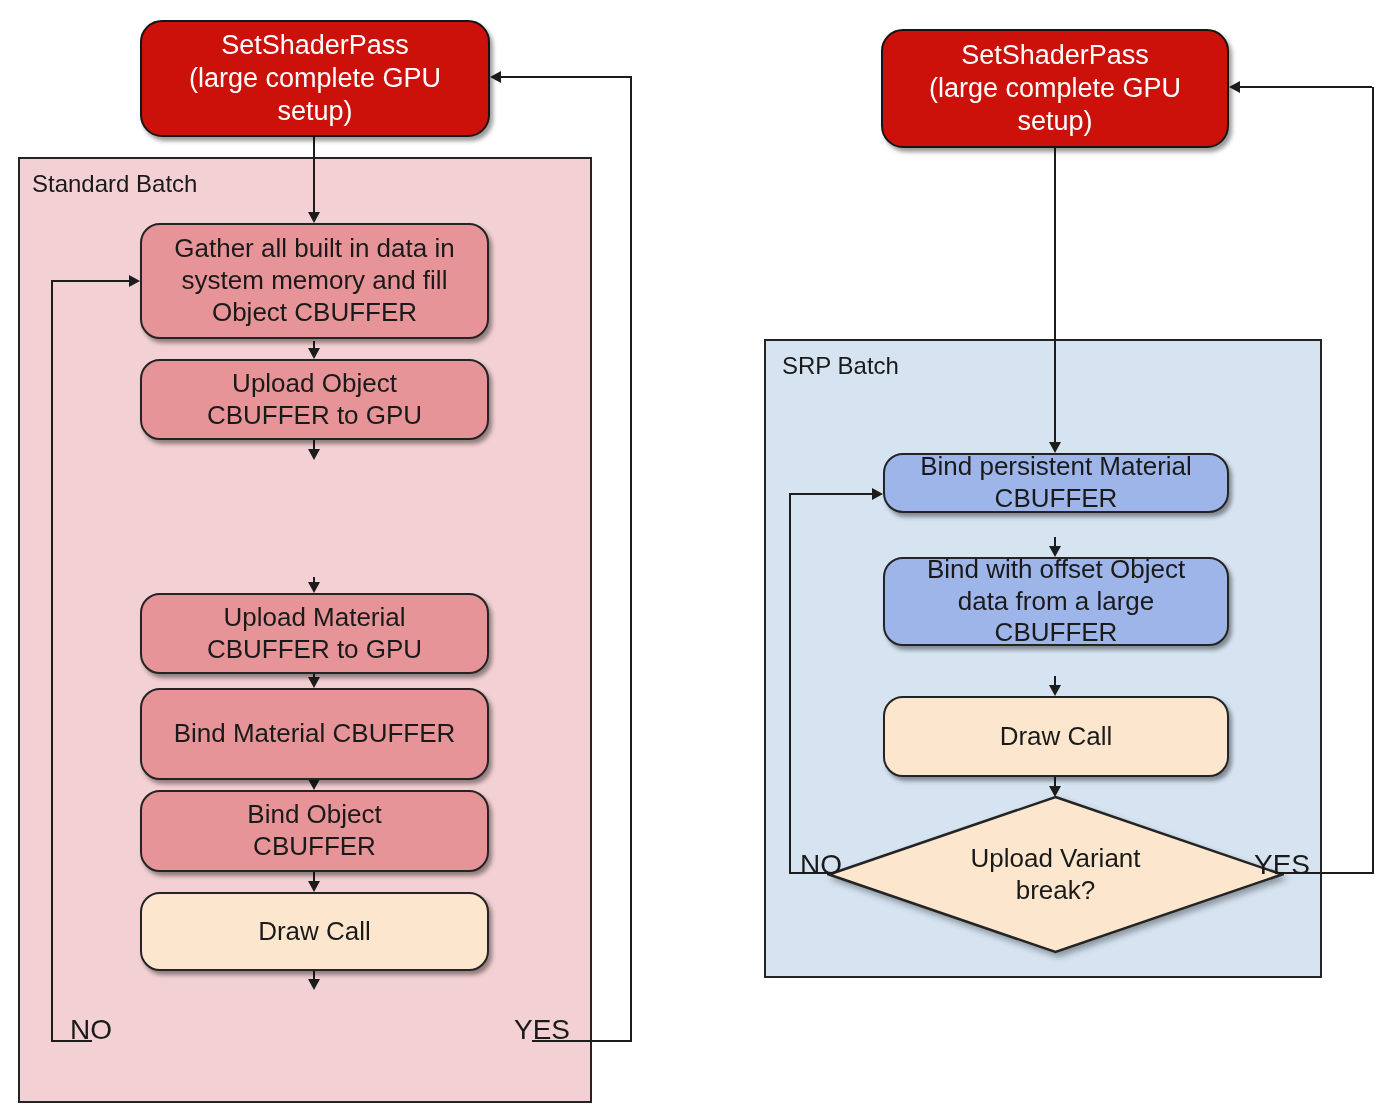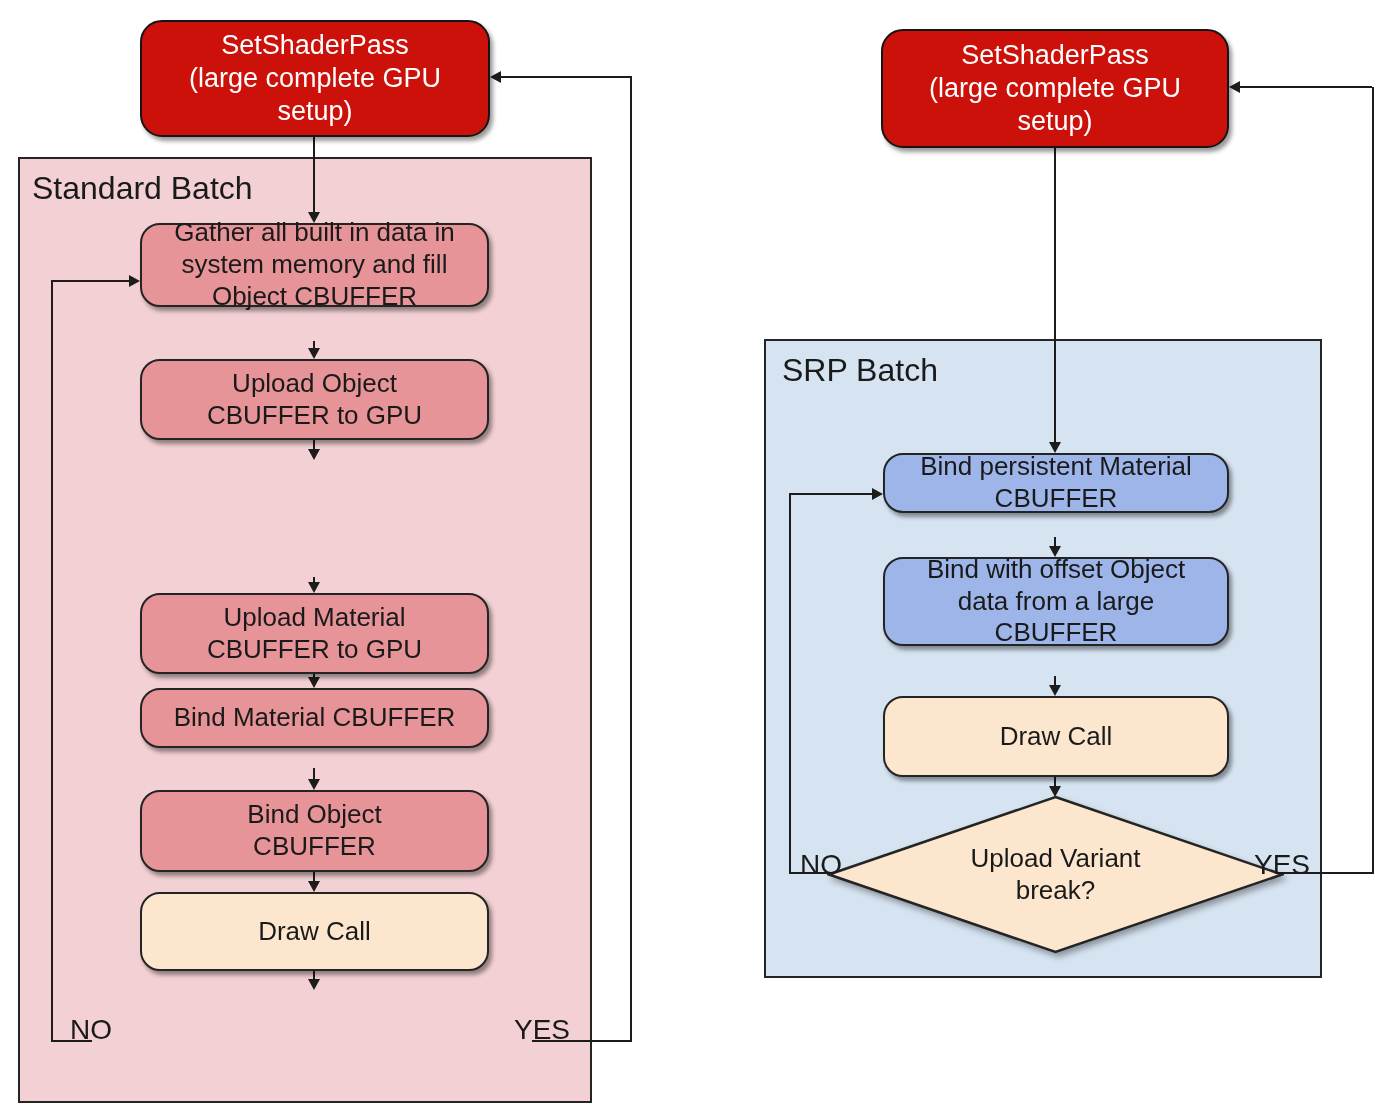--- a/index.html
+++ b/index.html
@@ -9,21 +9,21 @@
   .v{position:absolute;width:2px;background:var(--line,#1c1c1c);}
   .h{position:absolute;height:2px;background:var(--line,#1c1c1c);}
   .ah-d{position:absolute;width:0;height:0;border-left:6px solid transparent;border-right:6px solid transparent;border-top:11px solid var(--line,#1c1c1c);}
   .ah-r{position:absolute;width:0;height:0;border-top:6px solid transparent;border-bottom:6px solid transparent;border-left:11px solid var(--line,#1c1c1c);}
   .ah-l{position:absolute;width:0;height:0;border-top:6px solid transparent;border-bottom:6px solid transparent;border-right:11px solid var(--line,#1c1c1c);}
 
   
   .container{position:absolute;box-sizing:border-box;border:2px solid #242424;}
   .pinkbg{background:var(--pink-bg,#f2d0d3);}
   .bluebg{background:var(--blue-bg,#d6e4f2);}
-  .clabel{position:absolute;font-size:32px;color:var(--text,#1a1a1a);}
+  .clabel{position:absolute;font-size:24px;color:var(--text,#1a1a1a);}
 
   
   .box{position:absolute;box-sizing:border-box;border:2px solid #242424;border-radius:20px;
        display:flex;align-items:center;justify-content:center;text-align:center;
        font-size:26px;line-height:1.22;color:var(--text,#1a1a1a);
        box-shadow:3px 4px 4px rgba(0,0,0,.4);padding:4px 8px;}
   .box .txt{white-space:pre-line;width:100%;}
   .red{background:var(--red-fill,#cc100a);color:var(--red-text,#fff);border-radius:22px;font-size:27px;border-color:#151515;}
   .rose{background:var(--rose-fill,#e79499);}
   .cream{background:var(--cream-fill,#fce7ce);}
@@ -71,34 +71,34 @@
   <div class="v" style="left:313px;top:872px;height:11px;"></div>
   <div class="ah-d" style="left:308px;top:881px;"></div>
   <div class="v" style="left:313px;top:971px;height:9px;"></div>
   <div class="ah-d" style="left:308px;top:979px;"></div>
 
   <div class="box red" style="left:140px;top:20px;width:350px;height:117px;">
     <span class="txt">SetShaderPass
 (large complete GPU
 setup)</span>
   </div>
-  <div class="box rose" style="left:140px;top:223px;width:349px;height:84px;">
+  <div class="box rose" style="left:140px;top:223px;width:349px;height:116px;">
     <span class="txt">Gather all built in data in
 system memory and fill
 Object CBUFFER</span>
   </div>
   <div class="box rose" style="left:140px;top:359px;width:349px;height:81px;">
     <span class="txt">Upload Object
 CBUFFER to GPU</span>
   </div>
   <div class="box rose" style="left:140px;top:593px;width:349px;height:81px;">
     <span class="txt">Upload Material
 CBUFFER to GPU</span>
   </div>
-  <div class="box rose" style="left:140px;top:688px;width:349px;height:60px;">
+  <div class="box rose" style="left:140px;top:688px;width:349px;height:92px;">
     <span class="txt">Bind Material CBUFFER</span>
   </div>
   <div class="box rose" style="left:140px;top:790px;width:349px;height:82px;">
     <span class="txt">Bind Object
 CBUFFER</span>
   </div>
   <div class="box cream" style="left:140px;top:892px;width:349px;height:79px;">
     <span class="txt">Draw Call</span>
   </div>
 

